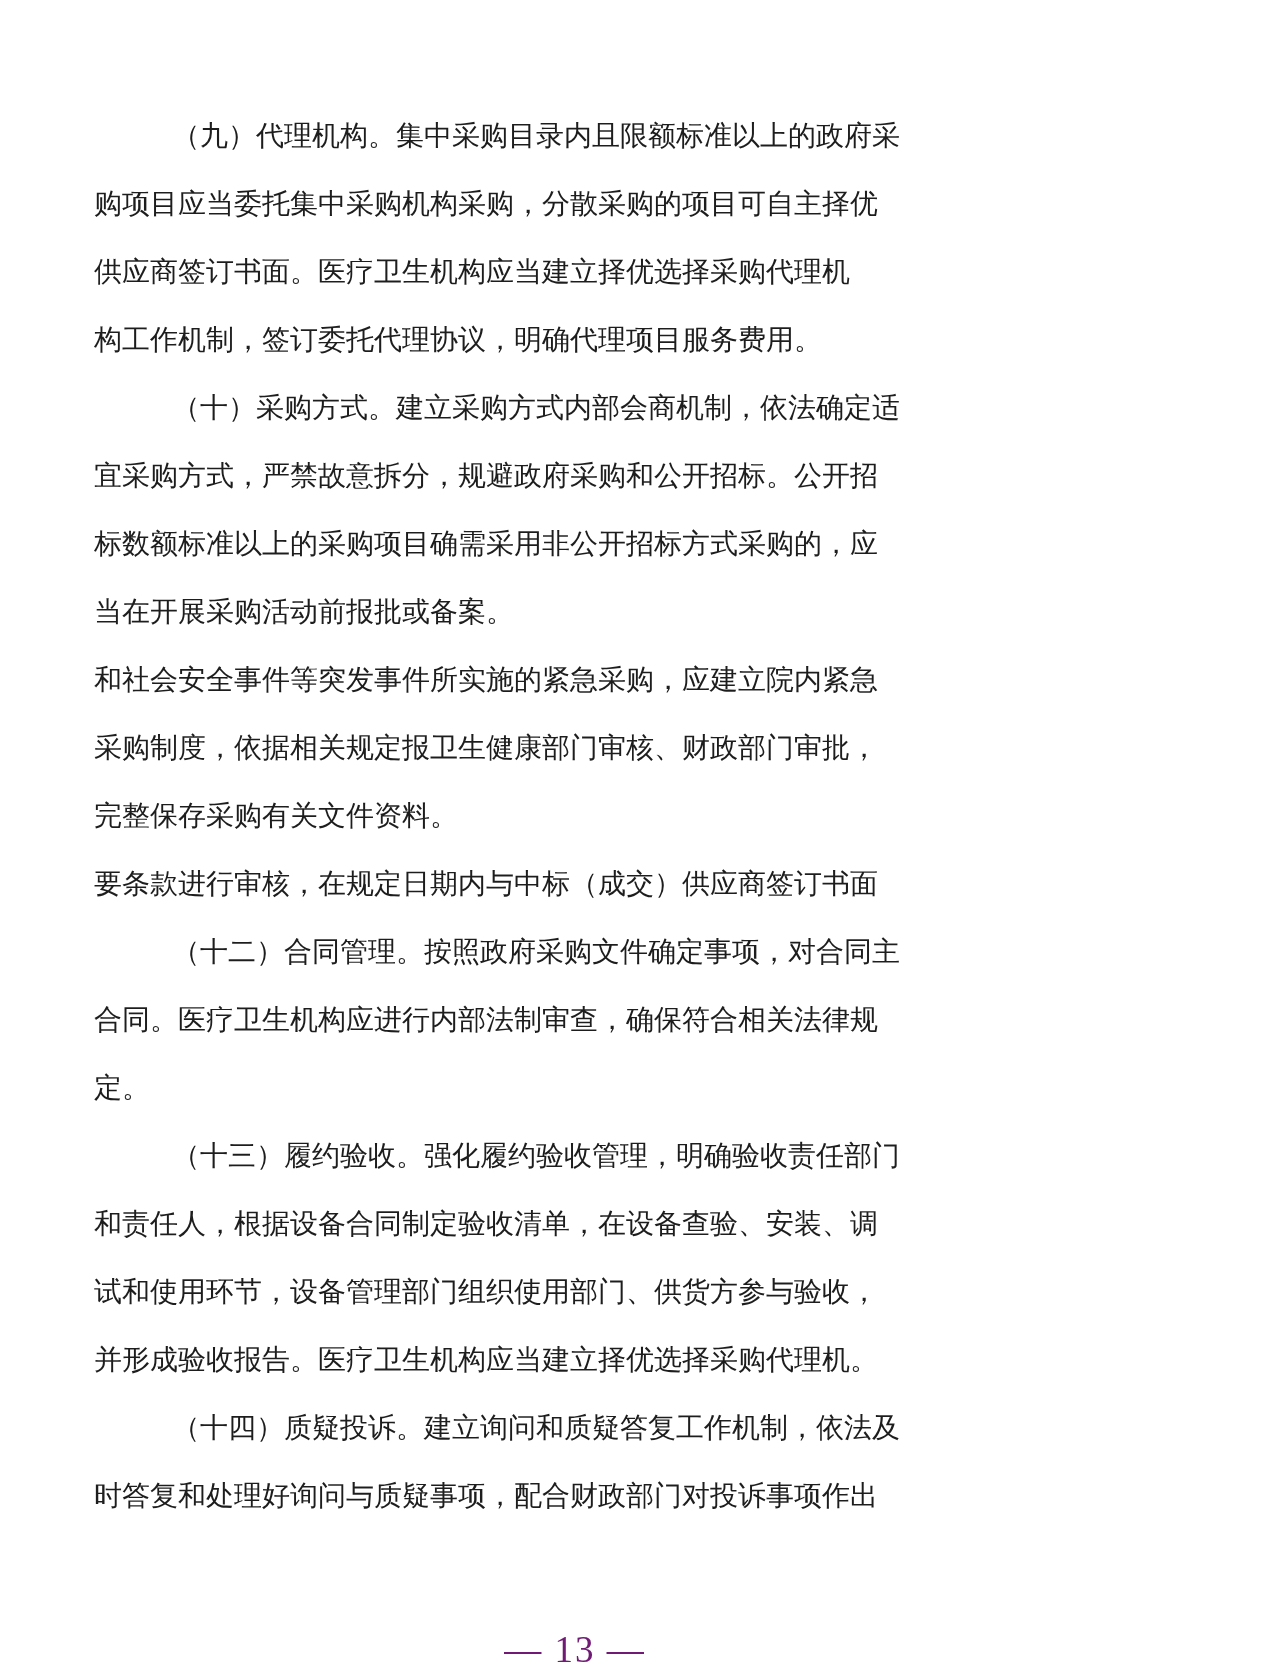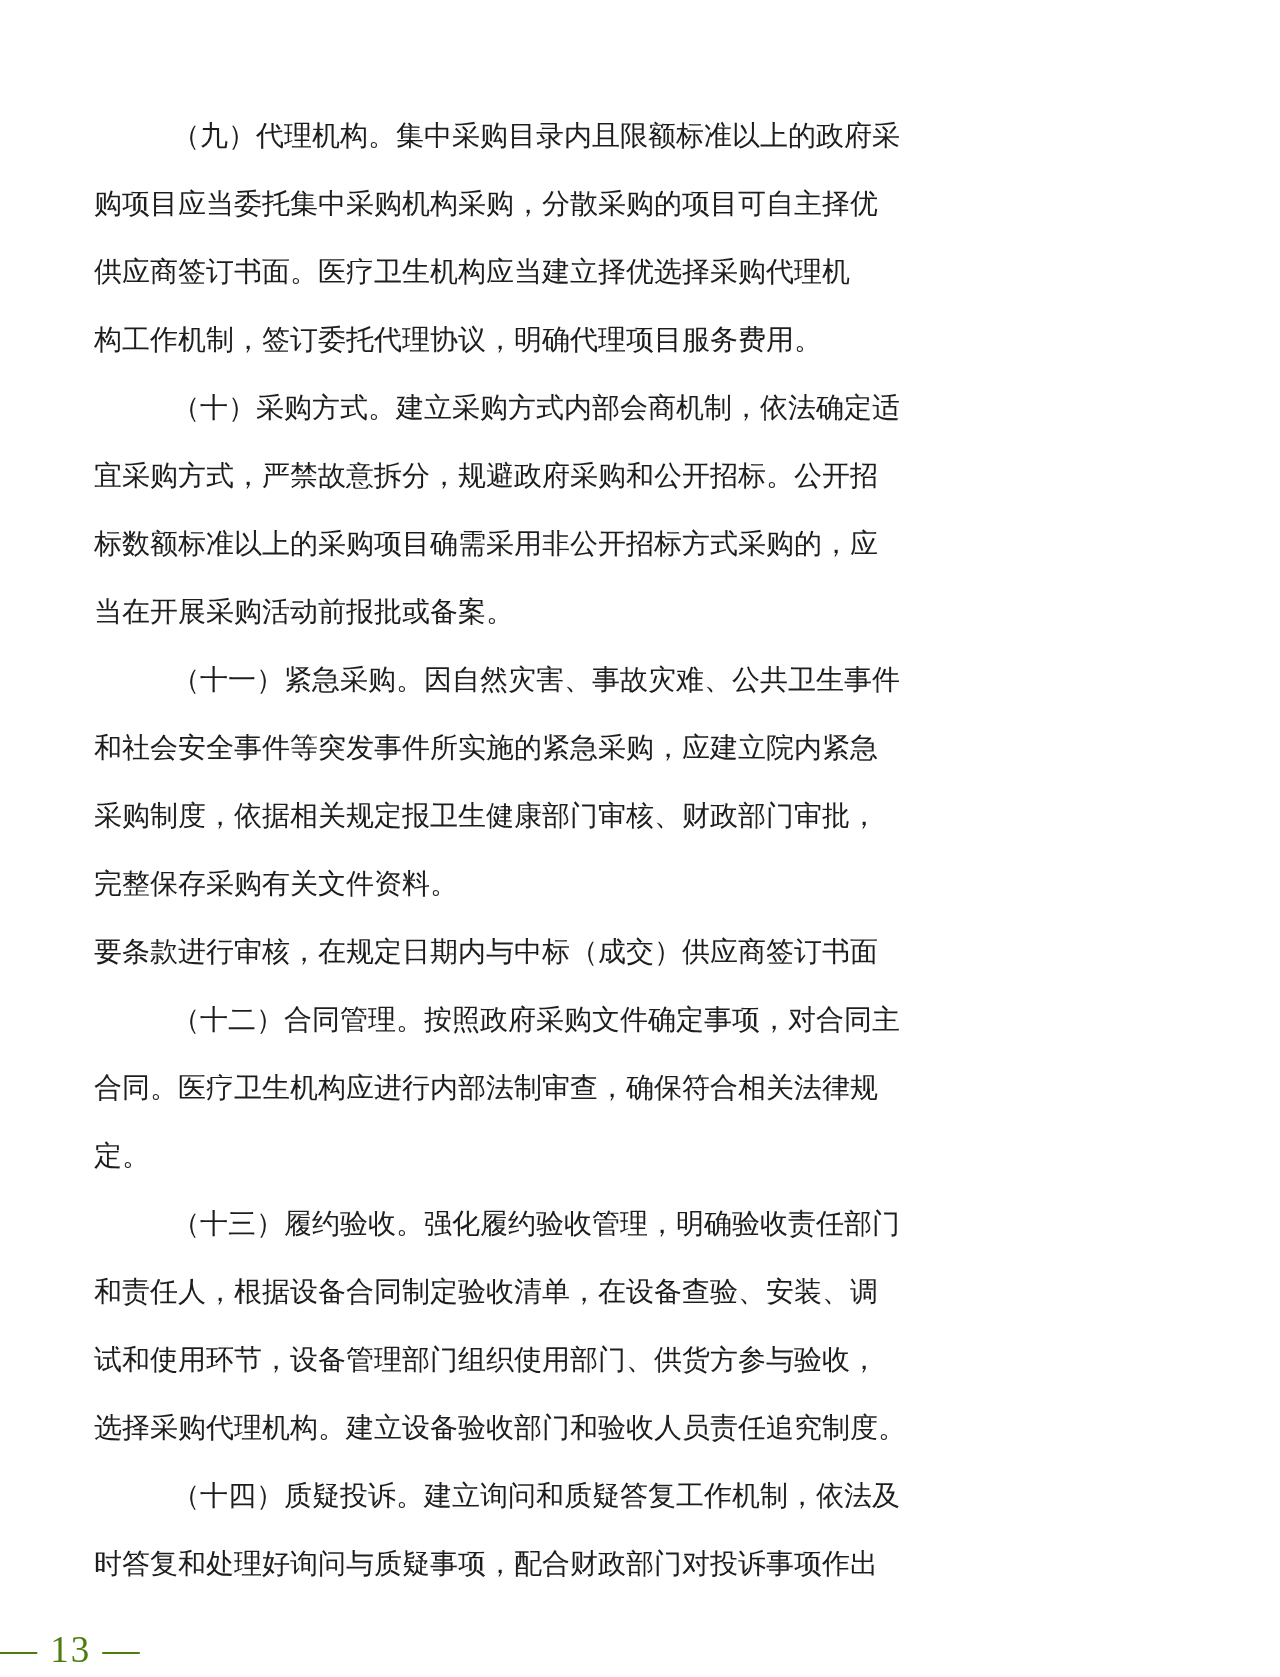--- a/index.html
+++ b/index.html
@@ -32,56 +32,55 @@
     text-align: left;
   }
   .indent {
     padding-left: 78px;
   }
   .footer {
     position: absolute;
     left: 0;
     top: 1628px;
     width: 1150px;
-    text-align: left;
+    text-align: center;
     font-size: 37px;
-    color: #4d7c0f;
+    color: #701a75;
     letter-spacing: 2px;
   }
 </style>
 </head>
 <body>
 
 <div class="page">
   <div class="content">
 
     <div class="line indent">（九）代理机构。集中采购目录内且限额标准以上的政府采</div>
     <div class="line">购项目应当委托集中采购机构采购，分散采购的项目可自主择优</div>
     <div class="line">供应商签订书面。医疗卫生机构应当建立择优选择采购代理机</div>
     <div class="line">构工作机制，签订委托代理协议，明确代理项目服务费用。</div>
 
     <div class="line indent">（十）采购方式。建立采购方式内部会商机制，依法确定适</div>
     <div class="line">宜采购方式，严禁故意拆分，规避政府采购和公开招标。公开招</div>
     <div class="line">标数额标准以上的采购项目确需采用非公开招标方式采购的，应</div>
     <div class="line">当在开展采购活动前报批或备案。</div>
 
-    <div class="line indent">（十一）紧急采购。因自然灾害、事故灾难、公共卫生事件</div>
     <div class="line">和社会安全事件等突发事件所实施的紧急采购，应建立院内紧急</div>
     <div class="line">采购制度，依据相关规定报卫生健康部门审核、财政部门审批，</div>
     <div class="line">完整保存采购有关文件资料。</div>
 
     <div class="line">要条款进行审核，在规定日期内与中标（成交）供应商签订书面</div>
     <div class="line indent">（十二）合同管理。按照政府采购文件确定事项，对合同主</div>
     <div class="line">合同。医疗卫生机构应进行内部法制审查，确保符合相关法律规</div>
     <div class="line">定。</div>
 
     <div class="line indent">（十三）履约验收。强化履约验收管理，明确验收责任部门</div>
     <div class="line">和责任人，根据设备合同制定验收清单，在设备查验、安装、调</div>
     <div class="line">试和使用环节，设备管理部门组织使用部门、供货方参与验收，</div>
-    <div class="line">选择采购代理机构。建立设备验收部门和验收人员责任追究制度。</div>
+    <div class="line">并形成验收报告。医疗卫生机构应当建立择优选择采购代理机。</div>
 
     <div class="line indent">（十四）质疑投诉。建立询问和质疑答复工作机制，依法及</div>
     <div class="line">时答复和处理好询问与质疑事项，配合财政部门对投诉事项作出</div>
 
   </div>
 
   <div class="footer">— 13 —</div>
 </div>
 
 </body></html>

